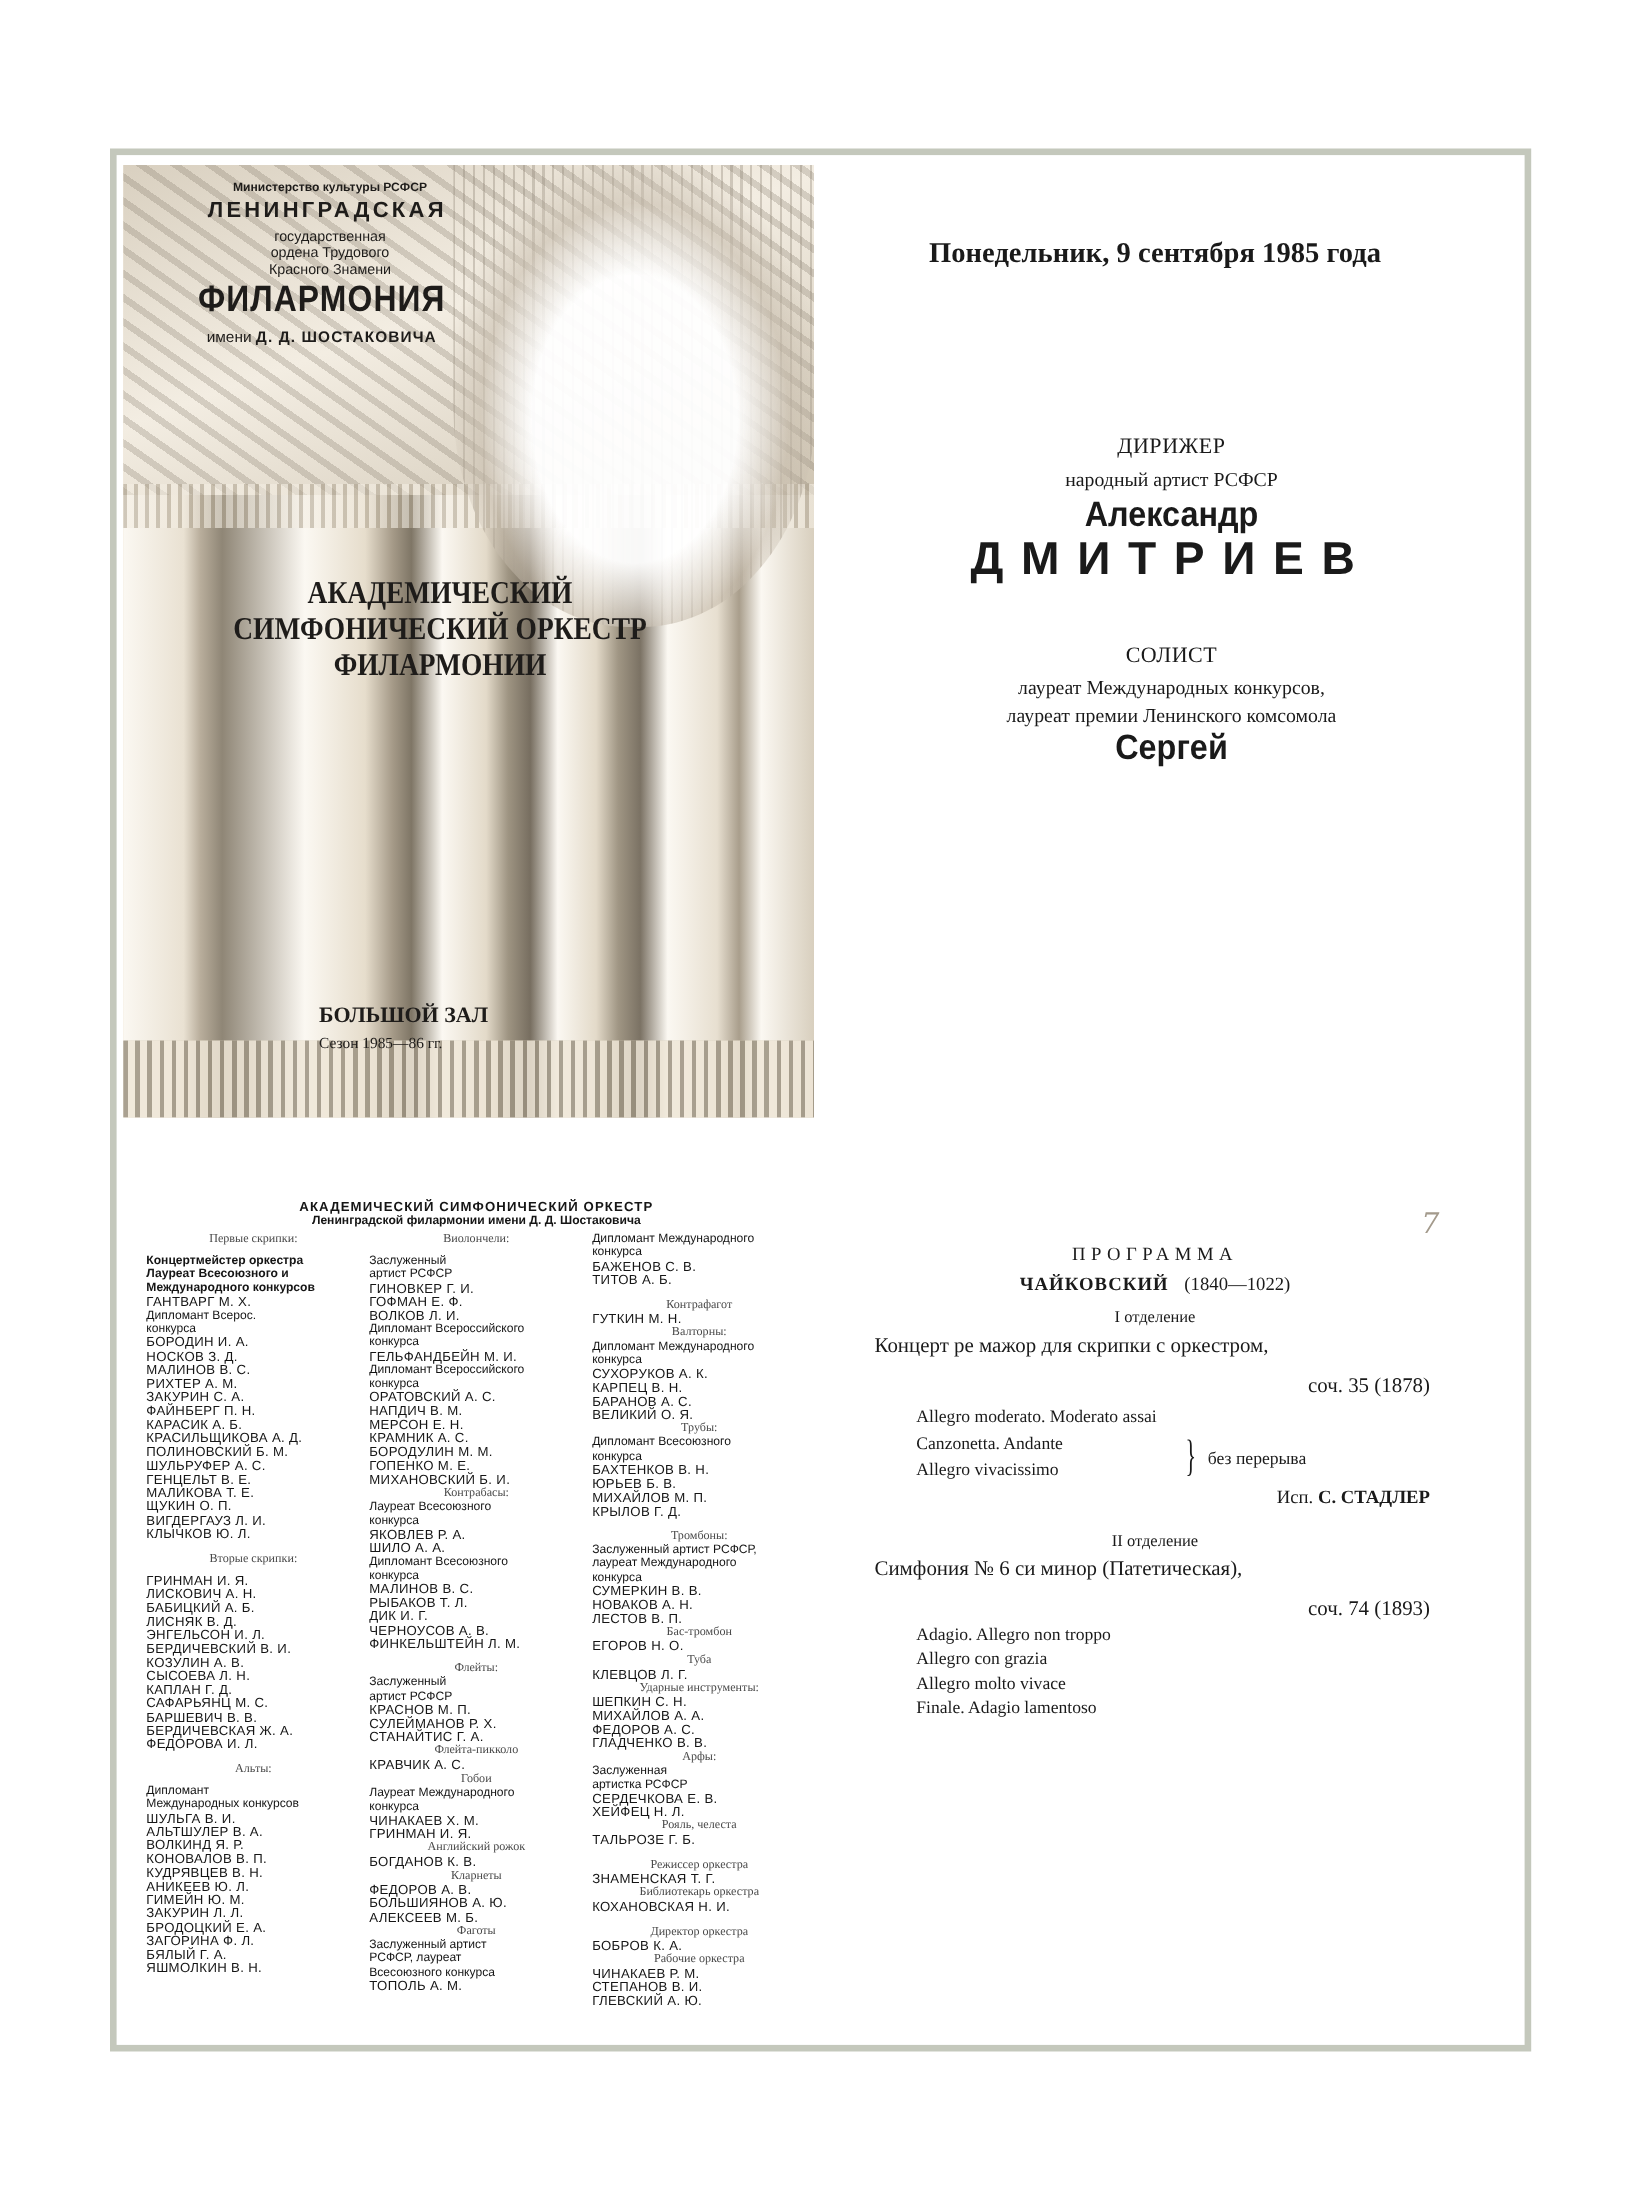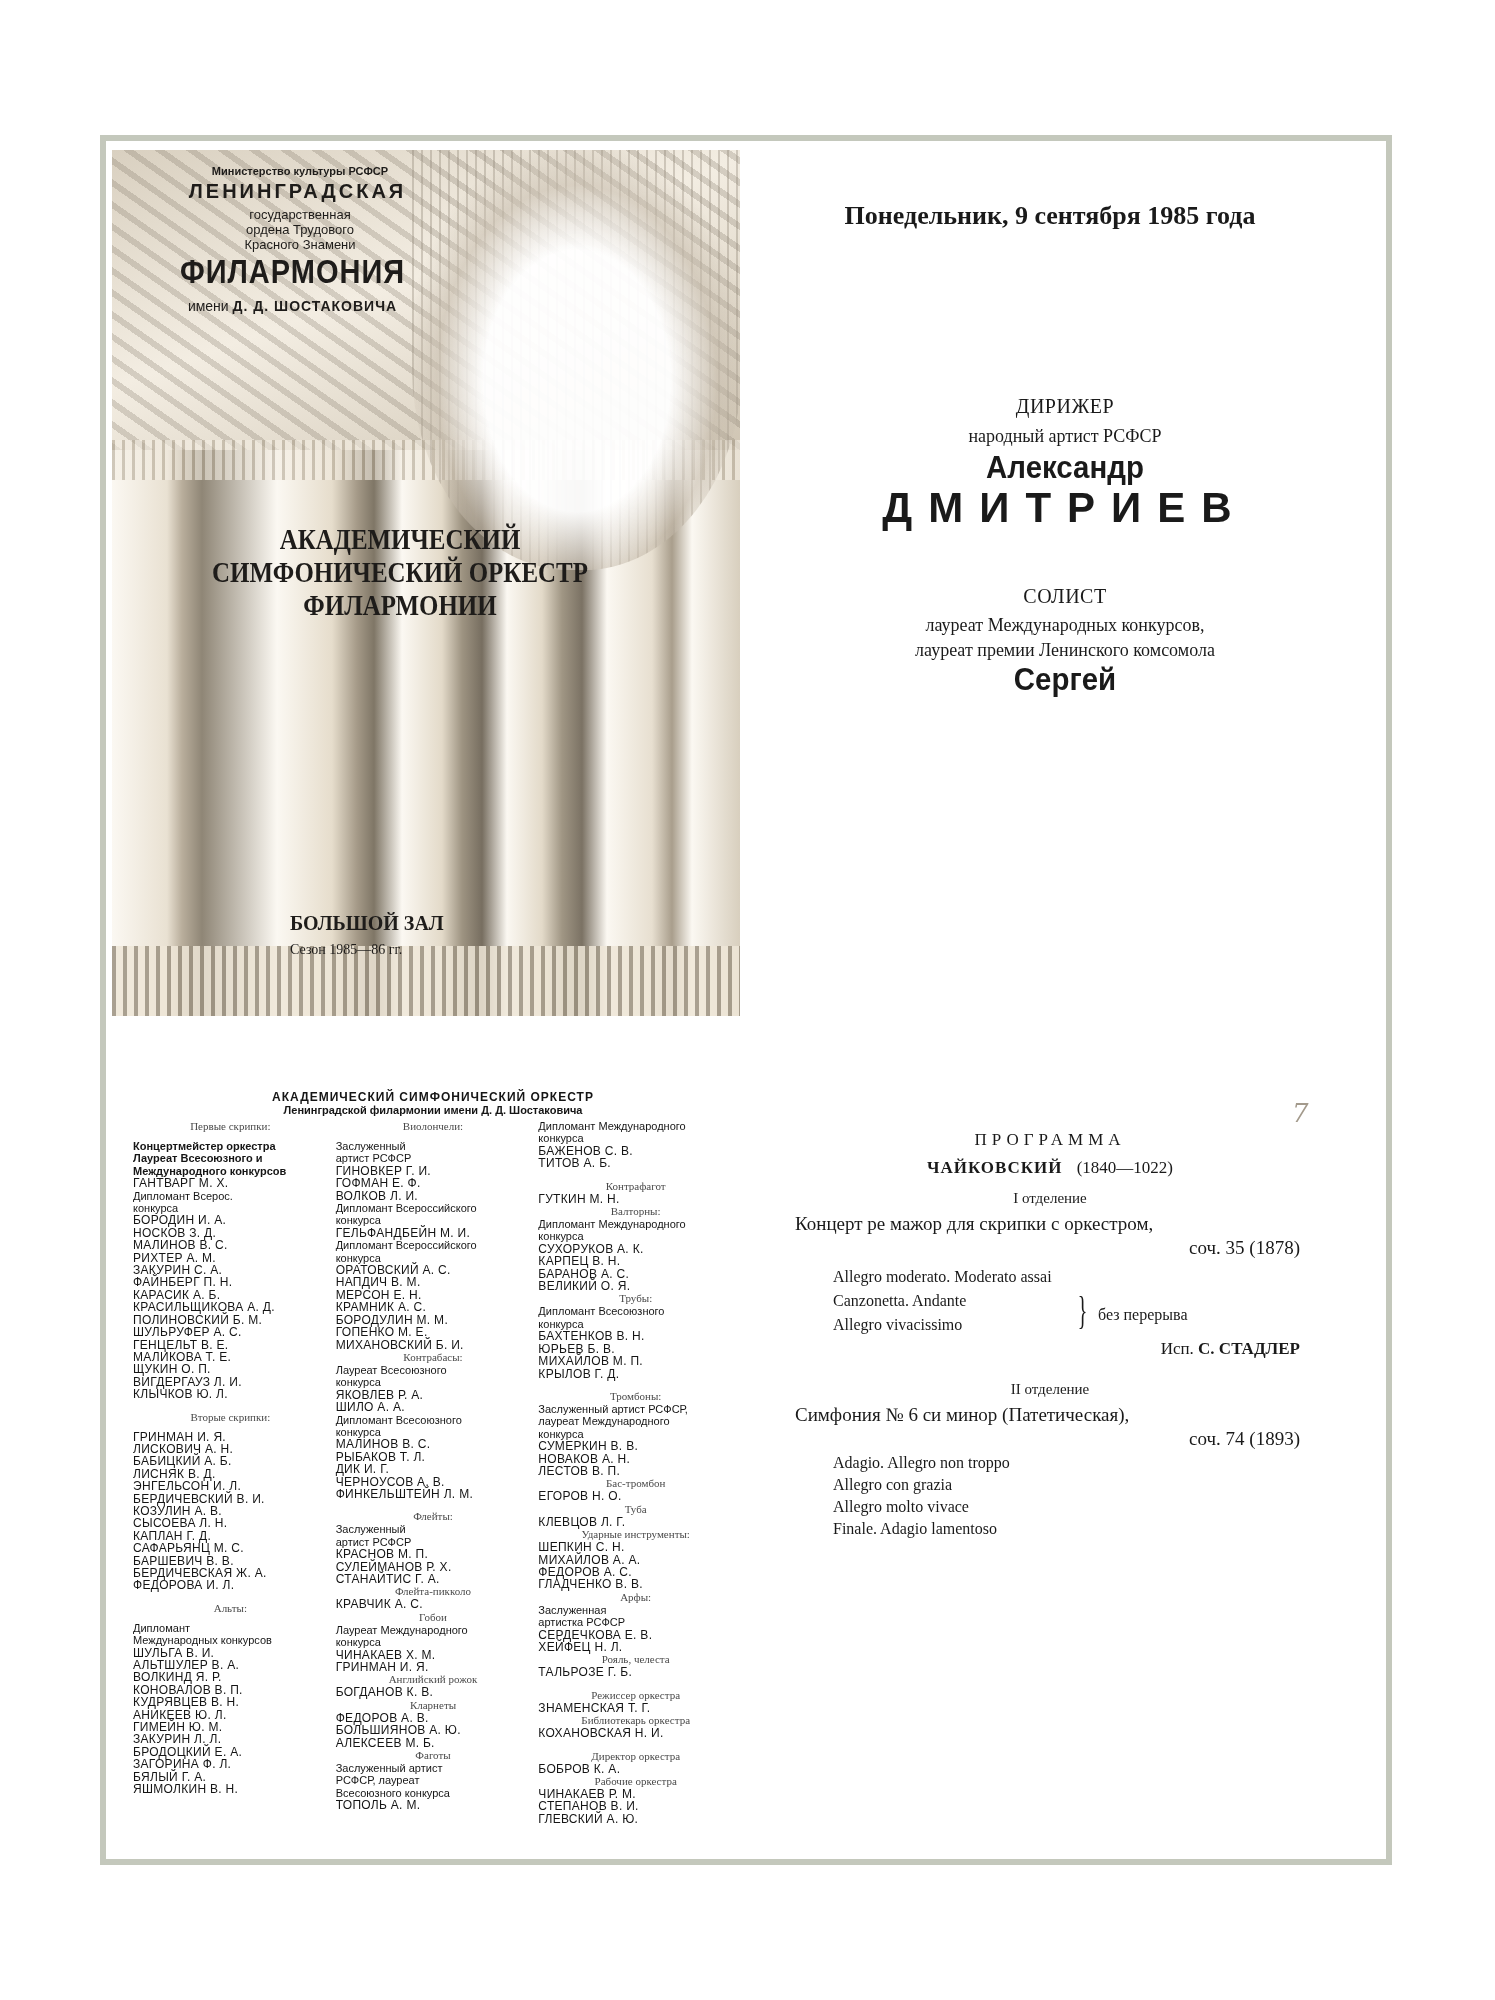--- a/index.html
+++ b/index.html
@@ -61,21 +61,21 @@
   .ct-l1 { top: 207px; } .ct-l2 { top: 222px; } .ct-l3 { top: 237px; }
   .ct-phil { left: 160px; top: 256px; width: 265px; font-size: 29px; font-weight: bold; letter-spacing: 1px; transform: scaleY(1.15); }
   .ct-named { left: 135px; top: 298px; width: 315px; font-size: 14px; }
   .ct-named b { font-weight: bold; letter-spacing: 1px; }
   .ct-title { left: 180px; width: 440px; font-family: "Liberation Serif", serif; font-weight: bold; font-size: 29px; line-height: 33px; transform: scaleX(0.86); }
   .ct-t1 { top: 523px; } .ct-t2 { top: 556px; } .ct-t3 { top: 589px; }
   .ct-hall { left: 290px; top: 912px; width: 160px; font-family: "Liberation Serif", serif; font-weight: bold; font-size: 20px; text-align: left; }
   .ct-season { left: 290px; top: 942px; width: 190px; font-family: "Liberation Serif", serif; font-size: 14px; text-align: left; }
 
   
-  .date { position: absolute; left: 790px; top: 201px; width: 520px; font-size: 26px; font-weight: bold; text-align: center; }
+  .date { position: absolute; left: 790px; top: 215px; width: 520px; font-size: 26px; font-weight: bold; text-align: center; }
   .center-block { position: absolute; left: 830px; width: 470px; text-align: center; }
   .role { font-size: 20px; letter-spacing: 0.5px; }
   .honor { font-size: 18px; }
   .first-name { font-family: "Liberation Sans", sans-serif; font-weight: bold; font-size: 32px; transform: scaleX(0.92); }
   .last-name { font-family: "Liberation Sans", sans-serif; font-weight: bold; font-size: 42px; letter-spacing: 16px; }
 
   
   .roster { position: absolute; left: 133px; top: 1090px; width: 600px; font-family: "Liberation Sans", sans-serif; color: #151515; }
   .roster-title { text-align: center; font-size: 12px; font-weight: bold; letter-spacing: 1px; line-height: 14px; }
   .roster-subtitle { text-align: center; font-size: 11px; font-weight: bold; line-height: 13px; margin-bottom: 3px; }
@@ -89,21 +89,21 @@
   .rcol .note.bold { font-weight: bold; }
   .rcol .name { font-size: 12px; line-height: 12.4px; letter-spacing: 0.3px; }
 
   
   .program { position: absolute; left: 780px; top: 1130px; width: 540px; }
   .prog-title { text-align: center; font-size: 17px; letter-spacing: 5px; }
   .composer { text-align: center; font-size: 17px; margin-top: 8px; }
   .composer b { letter-spacing: 1px; }
   .part-label { text-align: center; font-size: 15px; margin-top: 12px; }
   .work-title { font-size: 19px; margin-top: 6px; padding-left: 15px; }
-  .work-opus { font-size: 19px; text-align: right; padding-right: 20px; margin-top: 2px; }
+  .work-opus { font-size: 19px; text-align: right; padding-right: 20px; margin-top: 14px; }
   .movements { position: relative; margin-left: 53px; margin-top: 6px; font-size: 16px; line-height: 24px; }
   .movements.tight { line-height: 22px; }
   .brace { position: absolute; left: 240px; top: 26px; font-size: 40px; line-height: 40px; transform: scaleX(0.5); }
   .brace-note { position: absolute; left: 265px; top: 38px; font-size: 16px; }
   .performer { text-align: right; padding-right: 20px; font-size: 17px; margin-top: 2px; }
   .performer b { font-weight: bold; }
   .pencil-mark { position: absolute; left: 1292px; top: 1098px; font-family: "DejaVu Serif", serif; font-style: italic; font-size: 26px; color: #a39a8c; }
 </style>
 </head>
 <body>

